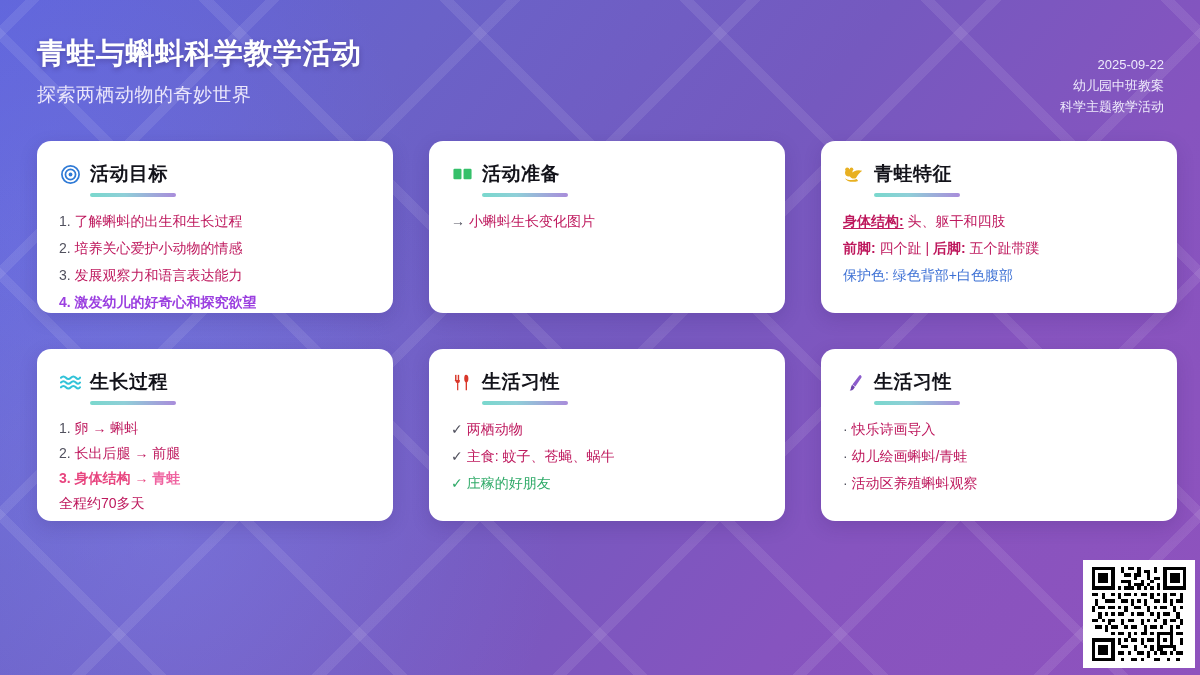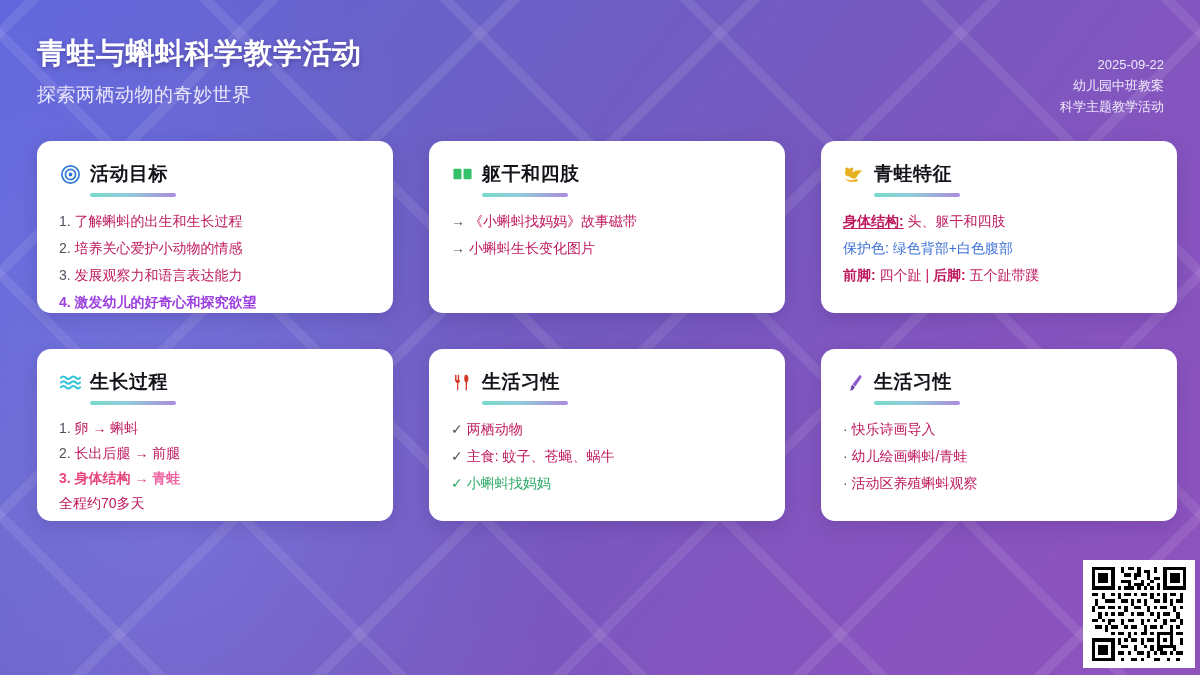--- a/index.html
+++ b/index.html
@@ -252,28 +252,24 @@
 
     <div class="card">
       <div class="card-head">
         <span class="card-icon">
           <svg viewBox="0 0 22 22" width="21" height="21">
             <rect x="1.5" y="5" width="8.6" height="11" rx="1.2" fill="#35c06a"></rect>
             <rect x="11.9" y="5" width="8.6" height="11" rx="1.2" fill="#35c06a"></rect>
             <rect x="10.2" y="5" width="1.6" height="11" fill="#ffffff"></rect>
           </svg>
         </span>
-        <span class="card-title">躯干和四肢</span>
+        <span class="card-title">活动准备</span>
       </div>
       <div class="title-rule"></div>
       <div class="card-body">
-        <div class="line">
-          <span class="lead">→</span>
-          <span class="c-dark">《小蝌蚪找妈妈》故事磁带</span>
-        </div>
         <div class="line">
           <span class="lead">→</span>
           <span class="c-dark">小蝌蚪生长变化图片</span>
         </div>
       </div>
     </div>
 
     <div class="card">
       <div class="card-head">
         <span class="card-icon">
@@ -286,24 +282,24 @@
           </svg>
         </span>
         <span class="card-title">青蛙特征</span>
       </div>
       <div class="title-rule"></div>
       <div class="card-body">
         <div class="line">
           <span class="bold-ul c-dark">身体结构:</span><span class="c-dark"> 头、躯干和四肢</span>
         </div>
         <div class="line">
+          <span class="bold-plain c-dark">前脚:</span><span class="c-dark"> 四个趾 | </span><span class="bold-plain c-dark">后脚:</span><span class="c-dark"> 五个趾带蹼</span>
+        </div>
+        <div class="line">
           <span class="c-blue">保护色: 绿色背部+白色腹部</span>
-        </div>
-        <div class="line">
-          <span class="bold-plain c-dark">前脚:</span><span class="c-dark"> 四个趾 | </span><span class="bold-plain c-dark">后脚:</span><span class="c-dark"> 五个趾带蹼</span>
         </div>
       </div>
     </div>
 
     <div class="card">
       <div class="card-head">
         <span class="card-icon">
           <svg viewBox="0 0 22 22" width="21" height="21">
             <path d="M1 6 q2.6 -2.6 5.2 0 t5.2 0 t5.2 0 t4.4 0" fill="none" stroke="#32c3d8" stroke-width="2.2" stroke-linecap="round"></path>
             <path d="M1 11 q2.6 -2.6 5.2 0 t5.2 0 t5.2 0 t4.4 0" fill="none" stroke="#32c3d8" stroke-width="2.2" stroke-linecap="round"></path>
@@ -349,21 +345,21 @@
         <div class="line">
           <span class="lead">✓</span>
           <span class="c-dark">两栖动物</span>
         </div>
         <div class="line">
           <span class="lead">✓</span>
           <span class="c-dark">主食: 蚊子、苍蝇、蜗牛</span>
         </div>
         <div class="line">
           <span class="c-green">✓</span>
-          <span class="c-green">小蝌蚪找妈妈</span>
+          <span class="c-green">庄稼的好朋友</span>
         </div>
       </div>
     </div>
 
     <div class="card">
       <div class="card-head">
         <span class="card-icon">
           <svg viewBox="0 0 22 22" width="21" height="21">
             <path d="M17.2 3.2 q1.8 1.2 1.1 2.6 l-6.4 9.4 l-3.1 -2.2 l7.0 -9.0 q0.7 -0.9 1.4 -0.8 z" fill="#8c5ccc"></path>
             <path d="M8.4 13.4 l3.1 2.2 l-1.6 2.4 q-1.6 1.9 -3.9 1.4 q1.6 -1.6 1.2 -3.2 z" fill="#6f44ad"></path>

